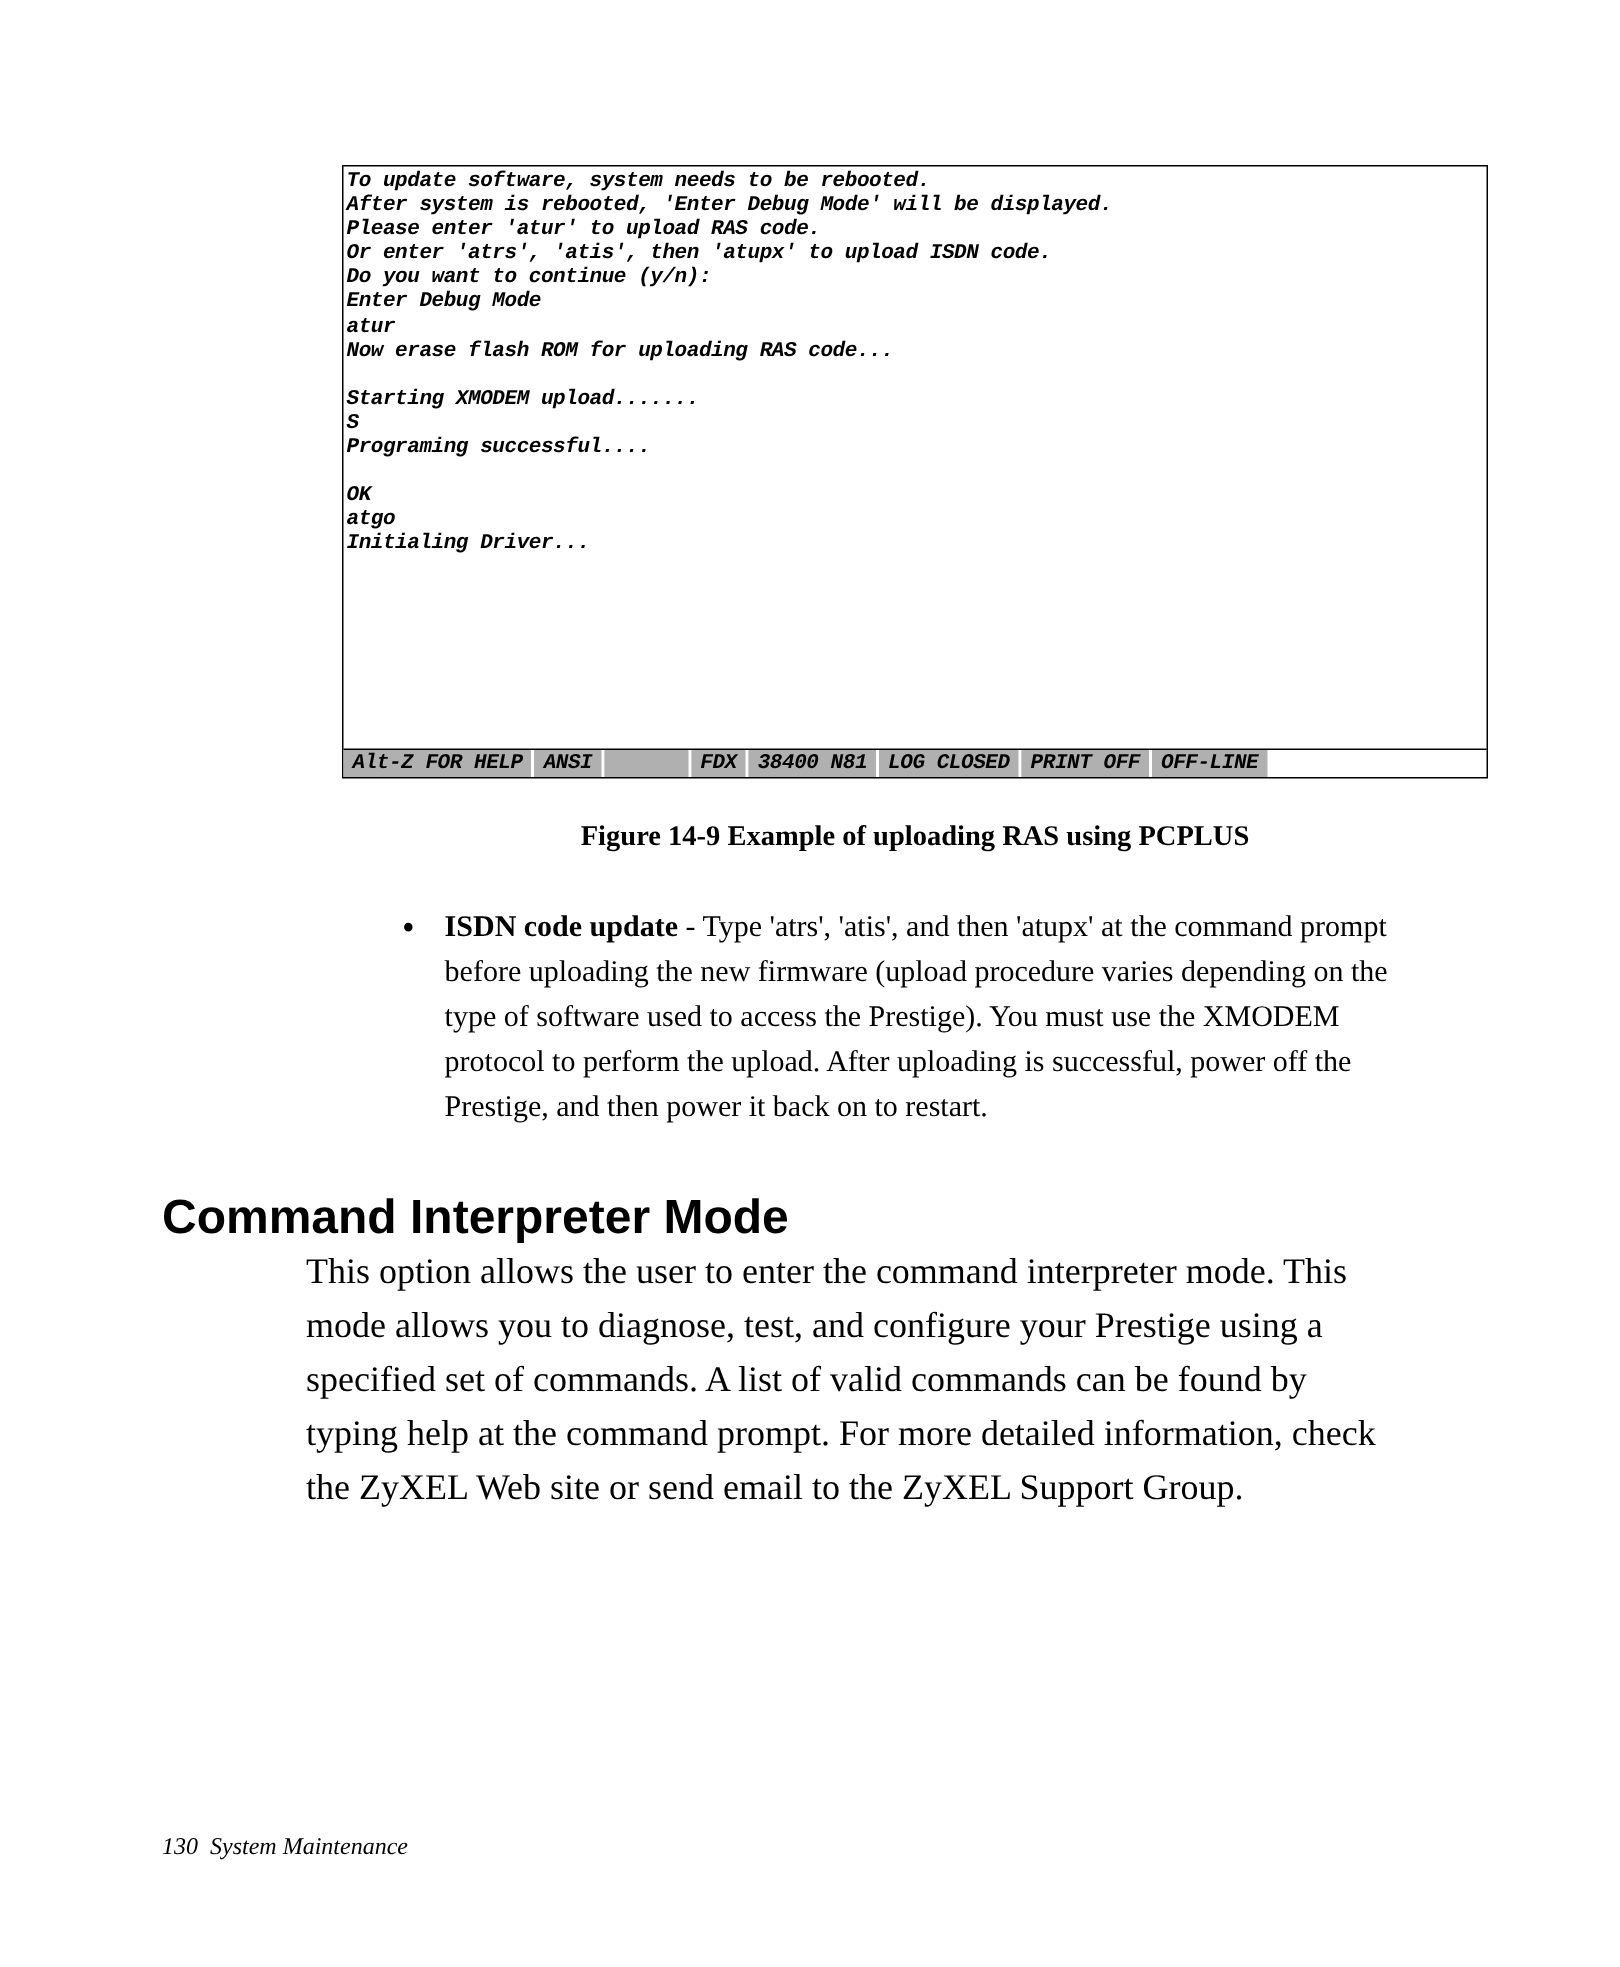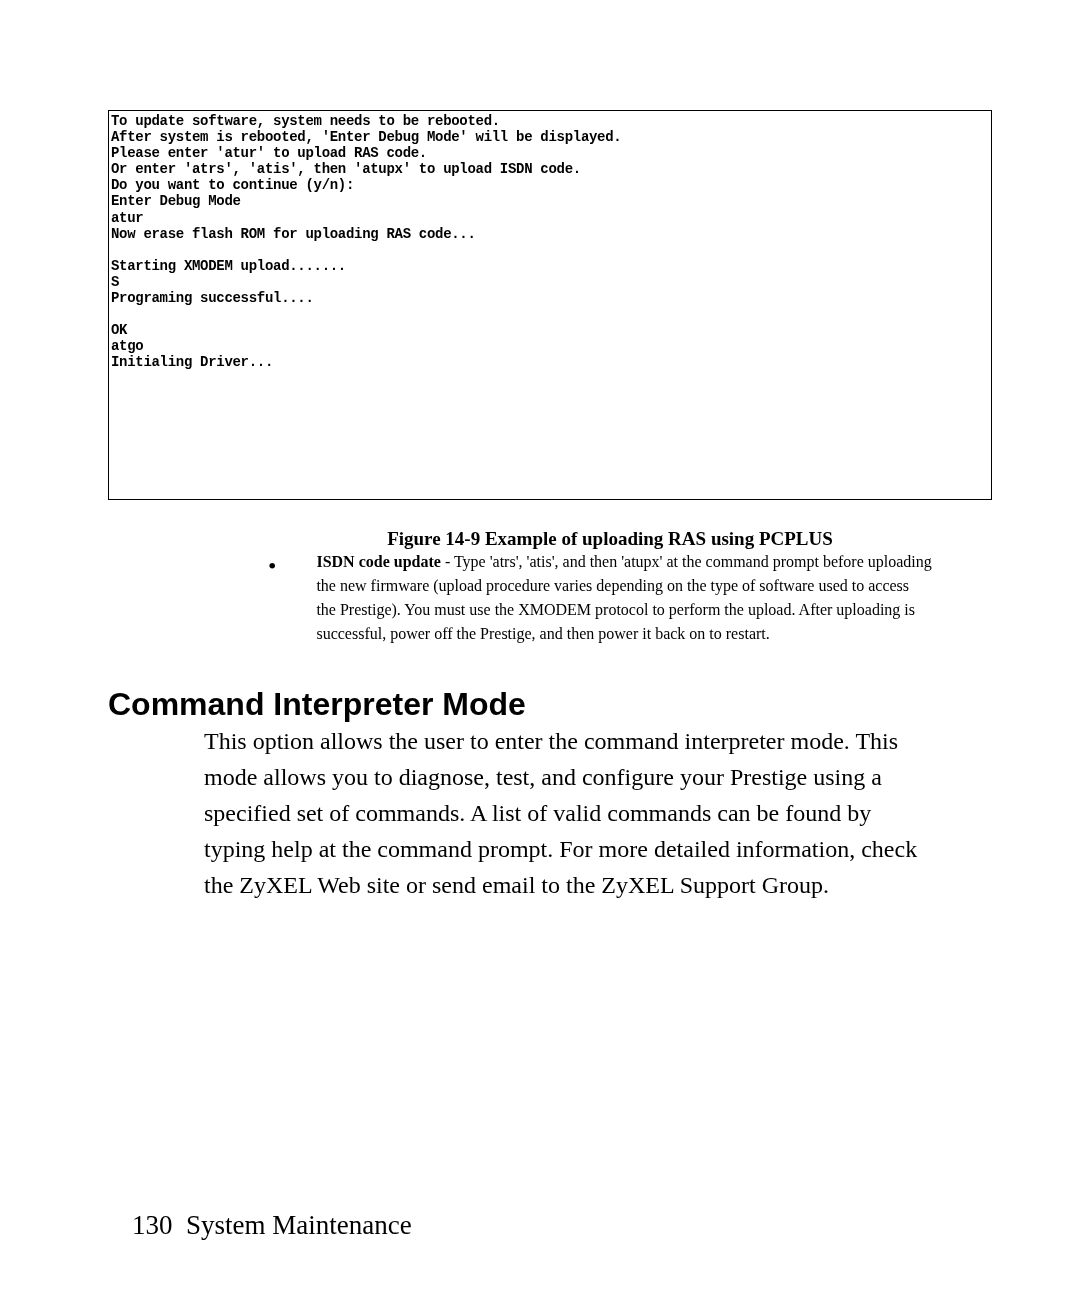--- a/index.html
+++ b/index.html
@@ -12,22 +12,24 @@
       height: 1311px;
       background: #fff;
       font-family: "Times New Roman", Times, serif;
       color: #000;
       padding: 110px 88px 0 108px;
       position: relative;
     }
     .terminal-window {
       border: 1px solid #000;
       background: #fff;
+      margin-left: 120px;
       margin-right: 0px;
       margin-bottom: 28px;
+      font-style: italic;
     }
     .terminal-content {
       font-family: "Courier New", Courier, monospace;
       font-weight: bold;
       font-size: 14px;
       line-height: 1.15;
       padding: 2px 2px 0 2px;
       white-space: pre;
       letter-spacing: -0.3px;
       min-height: 388px;
@@ -55,57 +57,57 @@
       flex: 0 0 auto;
       width: 58px;
       border-right: 2px solid #fff;
     }
     .figure-caption {
       text-align: center;
       font-family: "Times New Roman", Times, serif;
       font-weight: bold;
       font-size: 19px;
       margin-left: 120px;
+      margin-bottom: 34px;
     }
     .bullet-section {
       margin-left: 160px;
       margin-right: 60px;
       display: flex;
       gap: 20px;
       margin-bottom: 40px;
     }
     .bullet-dot {
       font-size: 24px;
       line-height: 1.4;
     }
     .bullet-text {
-      font-size: 16px;
+      font-size: 20px;
       line-height: 1.5;
-      margin-left: 20px;
     }
     .bullet-title {
       font-weight: bold;
     }
     .section-heading {
       font-family: Arial, Helvetica, sans-serif;
       font-weight: bold;
       font-size: 32px;
     }
     .body-paragraph {
       margin-left: 96px;
       margin-right: 60px;
       font-size: 24px;
       line-height: 1.5;
     }
     .footer {
       position: absolute;
       bottom: 70px;
       left: 108px;
-      font-size: 27px;
-      margin-left: 24px;
+      font-style: italic;
+      font-size: 16px;
     }
   </style>
 </head>
 <body>
 
 <div class="terminal-window">
   <div class="terminal-content" id="terminal-output">To update software, system needs to be rebooted.
 After system is rebooted, 'Enter Debug Mode' will be displayed.
 Please enter 'atur' to upload RAS code.
 Or enter 'atrs', 'atis', then 'atupx' to upload ISDN code.
@@ -119,20 +121,30 @@
 Programing successful....
 
 OK
 atgo
 Initialing Driver...
 
 
 
 
 </div>
+  <div class="status-bar">
+    <span class="status-item">Alt-Z FOR HELP</span>
+    <span class="status-item">ANSI</span>
+    <span class="status-fill"></span>
+    <span class="status-item">FDX</span>
+    <span class="status-item">38400 N81</span>
+    <span class="status-item">LOG CLOSED</span>
+    <span class="status-item">PRINT OFF</span>
+    <span class="status-item">OFF-LINE</span>
+  </div>
 </div>
 
 <div class="figure-caption">Figure 14-9 Example of uploading RAS using PCPLUS</div>
 
 <div class="bullet-section">
   <span class="bullet-dot">•</span>
   <p class="bullet-text">
     <span class="bullet-title">ISDN code update</span><span> - Type 'atrs', 'atis', and then 'atupx' at the command prompt before uploading the new firmware (upload procedure varies depending on the type of software used to access the Prestige). You must use the XMODEM protocol to perform the upload. After uploading is successful, power off the Prestige, and then power it back on to restart.</span>
   </p>
 </div>

